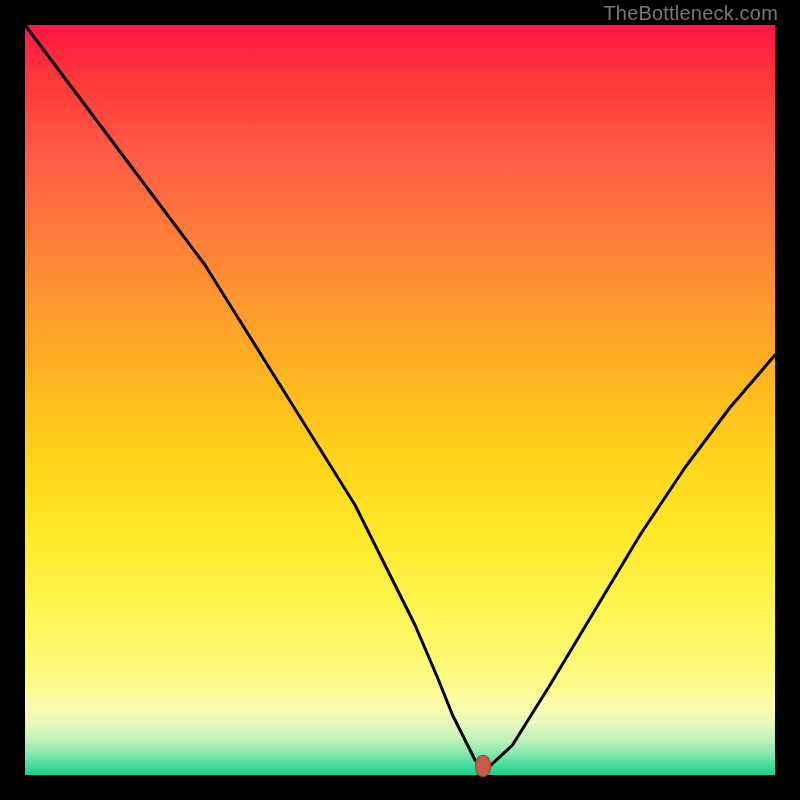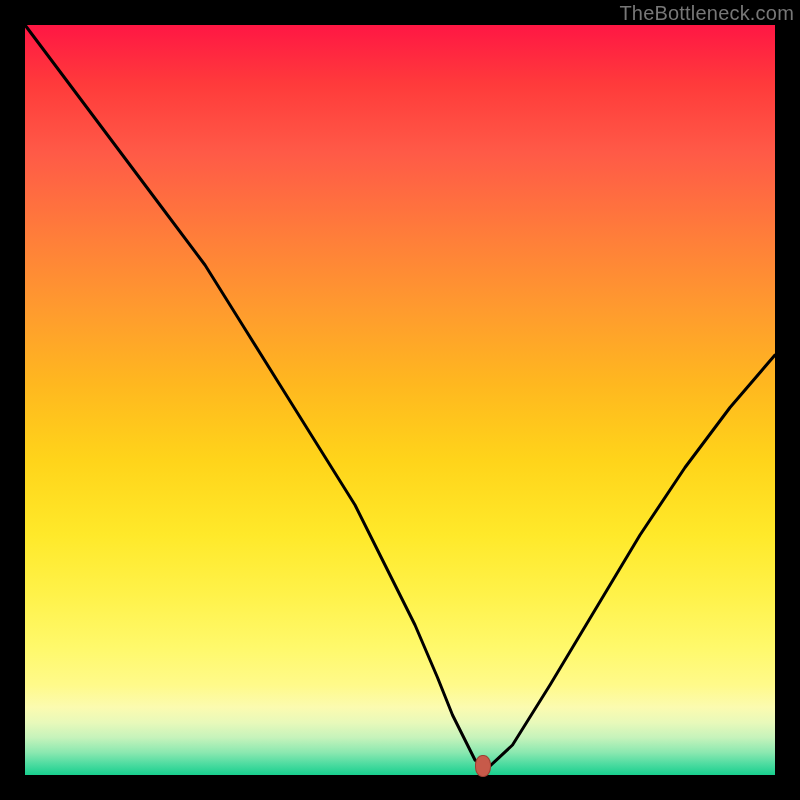--- a/index.html
+++ b/index.html
@@ -47,21 +47,21 @@
     position: absolute;
     left: 0;
     top: 0;
     width: 750px;
     height: 750px;
     overflow: visible;
   }
   .watermark {
     position: absolute;
     top: 2px;
-    right: 6px;
+    right: 22px;
     color: #777;
     font-size: 20px;
     font-weight: 400;
     letter-spacing: 0.2px;
     user-select: none;
   }
   .marker {
     position: absolute;
     width: 14px;
     height: 20px;

